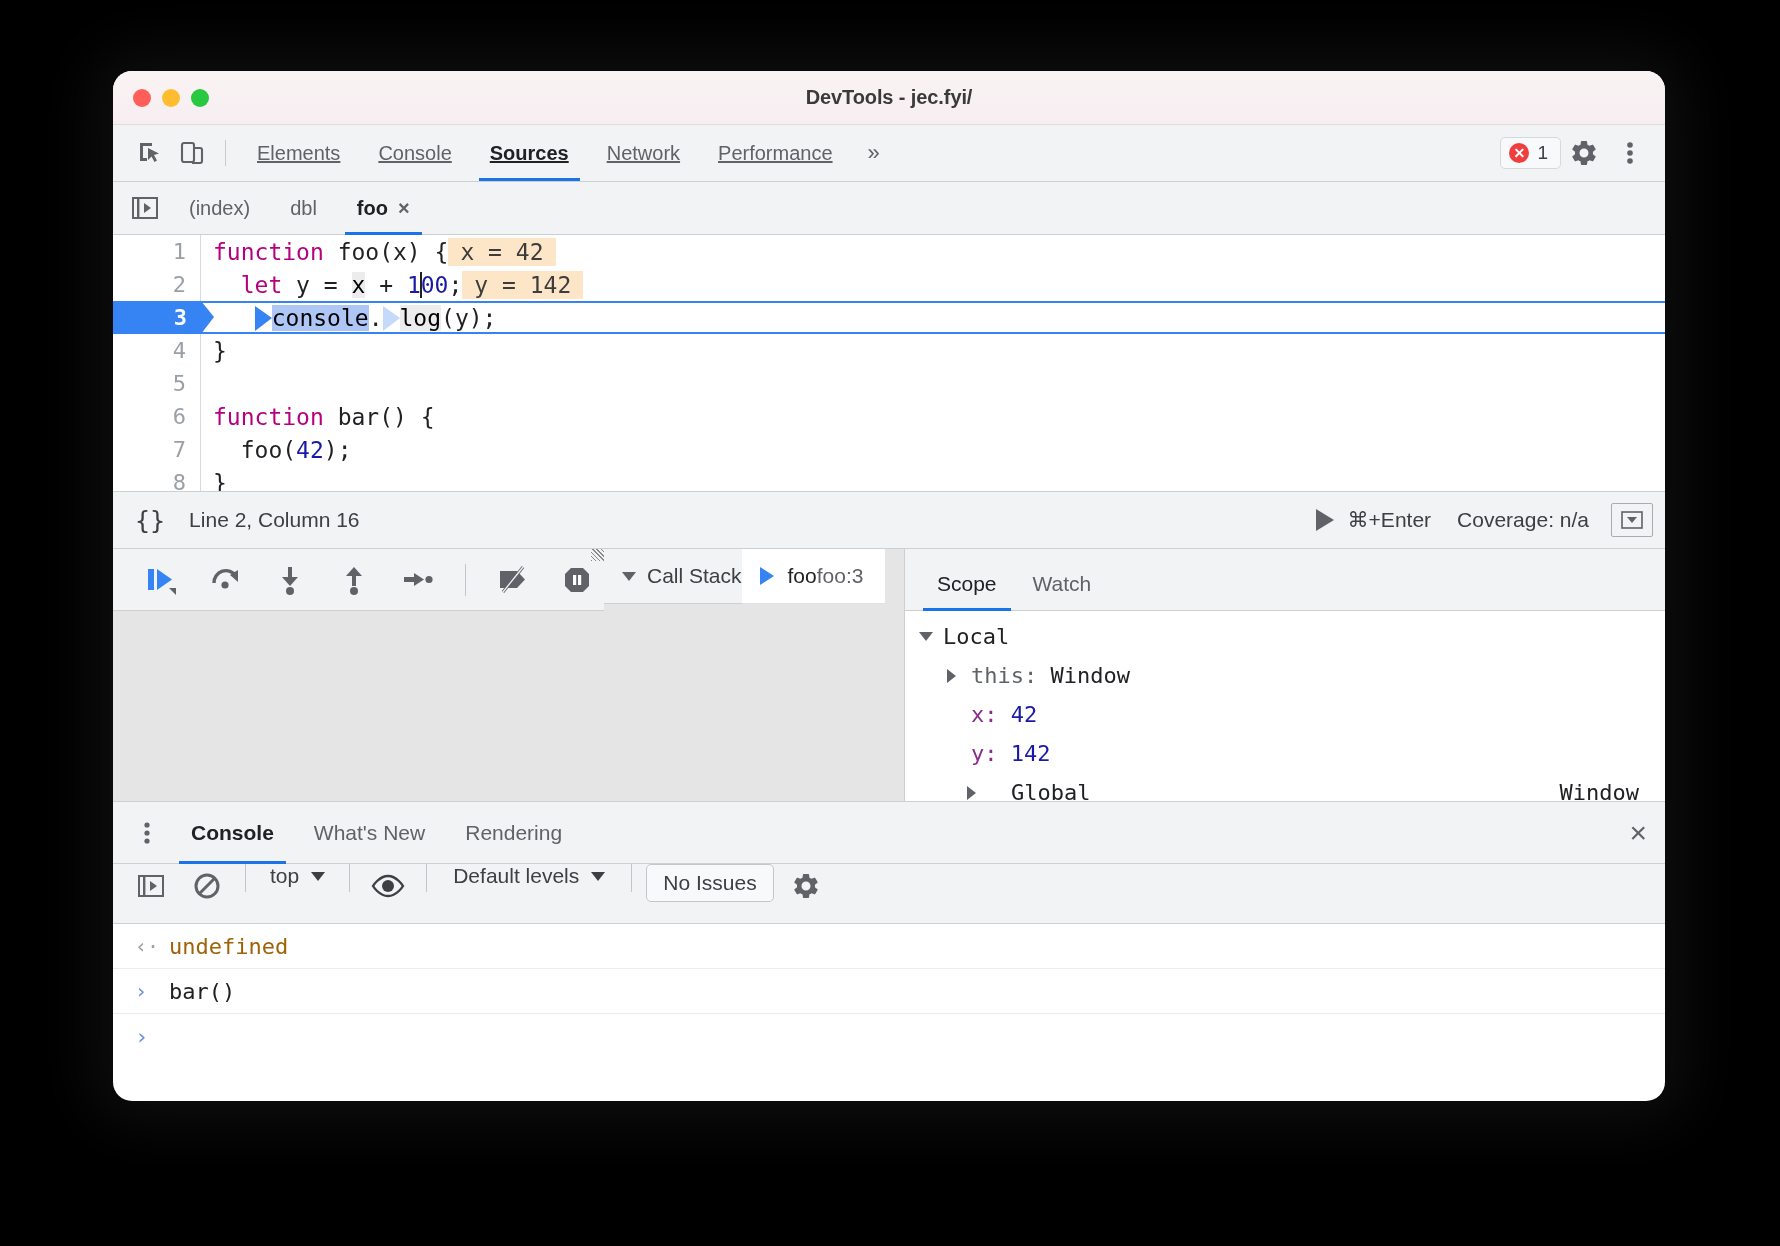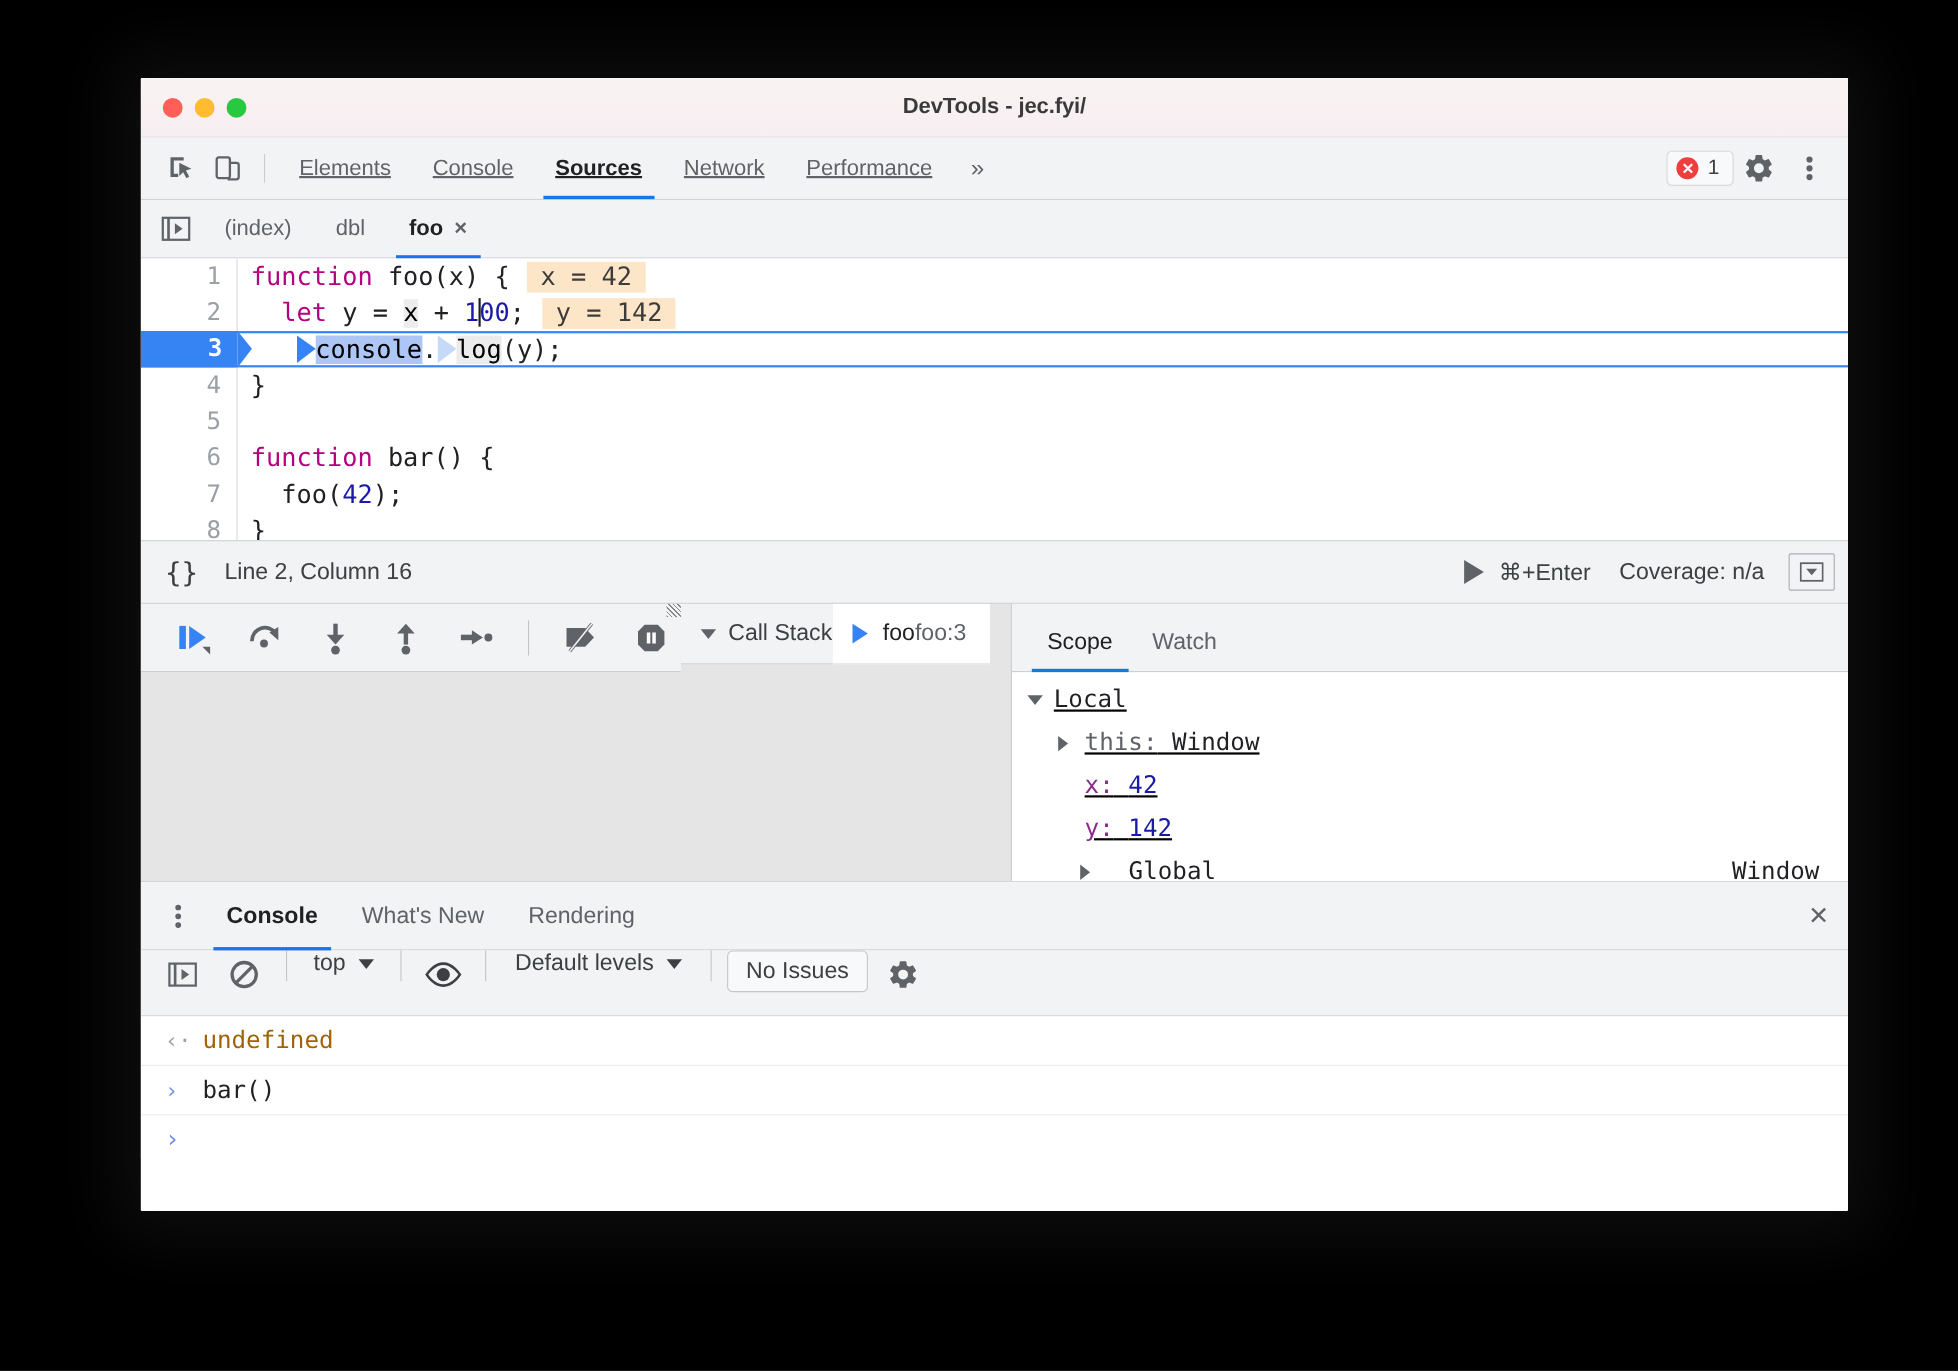--- a/index.html
+++ b/index.html
@@ -11,24 +11,24 @@
   }
   #root {
     position: relative;
     width: 1780px; height: 1246px;
     background: #000;
   }
 
   
   .window {
     position: absolute;
-    left: 128px; top: 71px;
+    left: 113px; top: 71px;
     width: 1552px; height: 1030px;
     background: #fff;
-    border-radius: 1px;
+    border-radius: 19px;
     overflow: hidden;
     box-shadow: 0 0 60px 22px rgba(255,255,255,0.055);
   }
   .titlebar {
     height: 54px;
     background: linear-gradient(#faf3f4, #f6eef0);
     border-bottom: 1px solid #e3dcdd;
     display: flex; align-items: center;
     position: relative;
   }
@@ -161,21 +161,20 @@
     content: ""; position: absolute; left: 0; right: 0; height: 2px;
     background: #3684f4; z-index: 3;
   }
   .line-exec::before { top: 0; }
   .line-exec::after { bottom: 0; }
 
   .inline-val {
     background: #fde6c8;
     color: #3c3c3c;
     padding: 1px 12px;
-    margin-left: 16px;
   }
   .sel-console { background: #aec6f5; }
   .sel-dim { background: #ececec; }
   .cursor-bar {
     display: inline-block; width: 2px; height: 26px;
     background: #202124; vertical-align: -5px;
     margin: 0 -1px;
   }
   .bp-chip {
     display: inline-block; width: 17px; height: 25px;
@@ -305,21 +304,21 @@
     content: ""; position: absolute; left: 4px; right: 4px; bottom: -1px;
     height: 3px; background: #1a73e8;
   }
   .scope-body {
     flex: 1; overflow: hidden; padding-top: 6px;
     font-family: "DejaVu Sans Mono", monospace;
     font-size: 22px;
   }
   .scope-row {
     height: 39px; display: flex; align-items: center;
-    padding-left: 14px; cursor: pointer; text-decoration: underline;
+    padding-left: 14px; cursor: pointer;
   }
   .scope-row .arrow { width: 24px; display: flex; align-items: center; }
   .scope-row .indent { width: 28px; }
   .sc-name { color: #202124; }
   .sc-prop { color: #8a2d8a; }
   .sc-val-obj { color: #202124; }
   .sc-val-num { color: #1a1aa6; }
   .sc-muted { color: #5f6368; }
 
   

